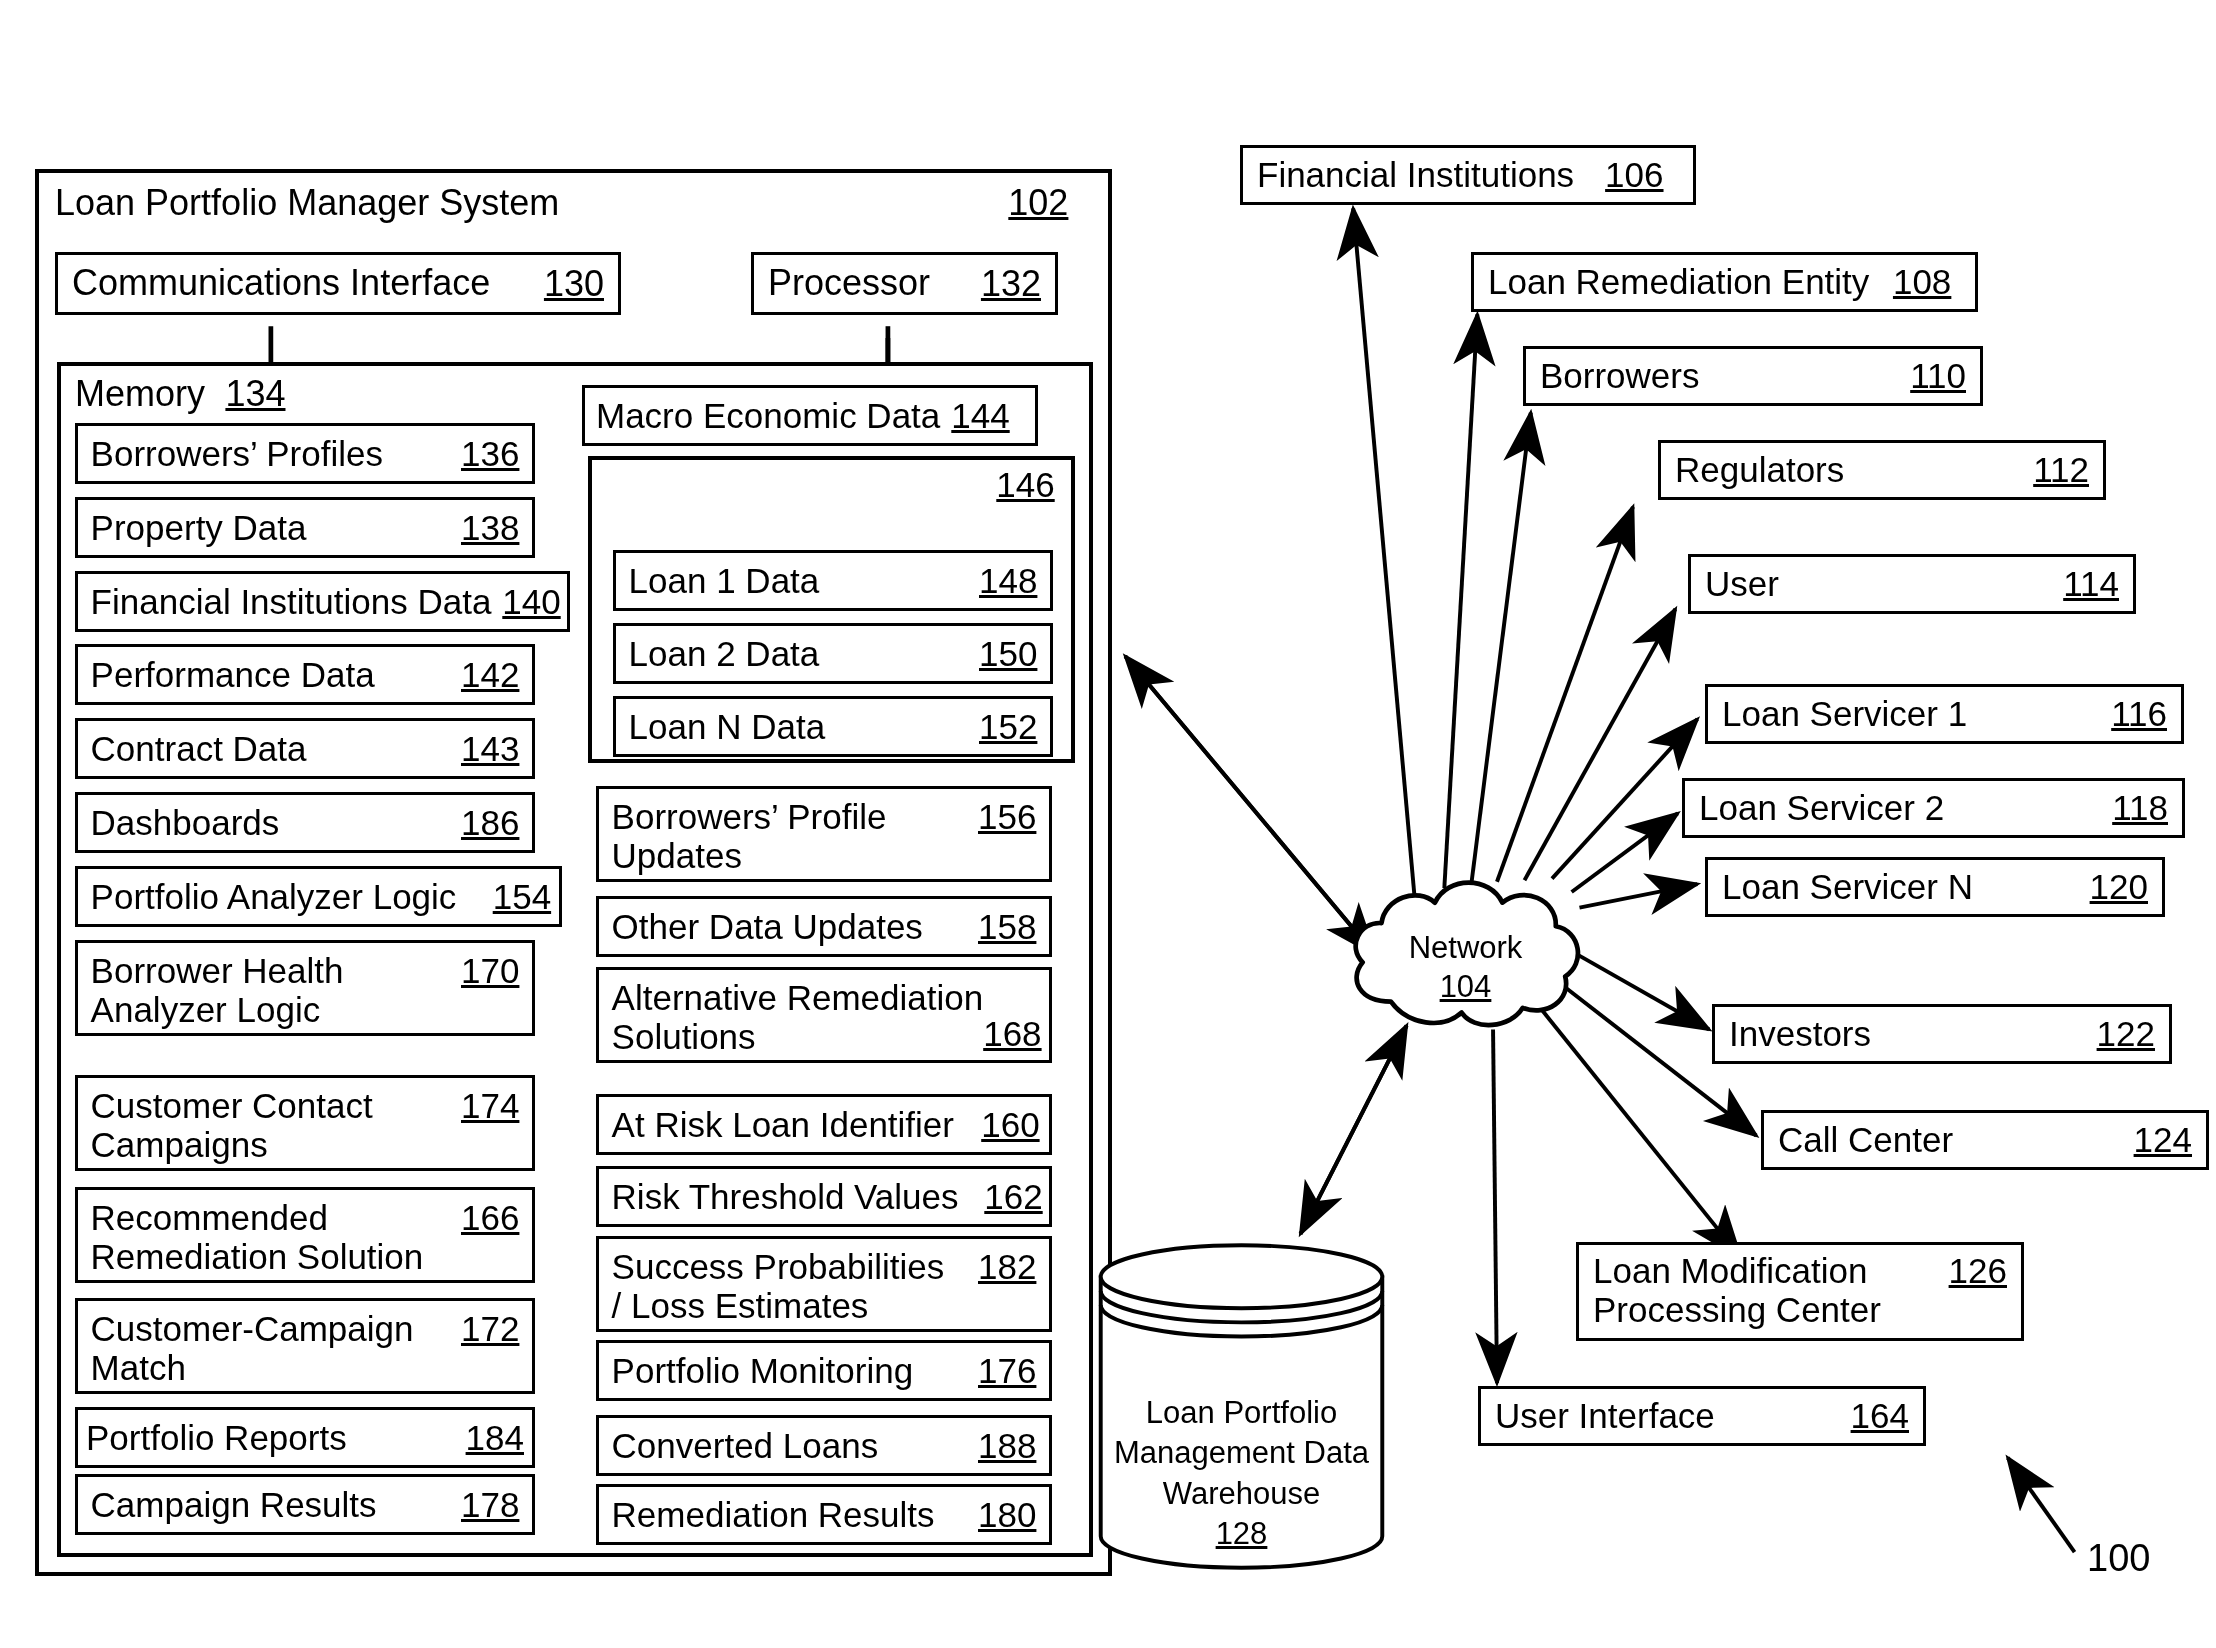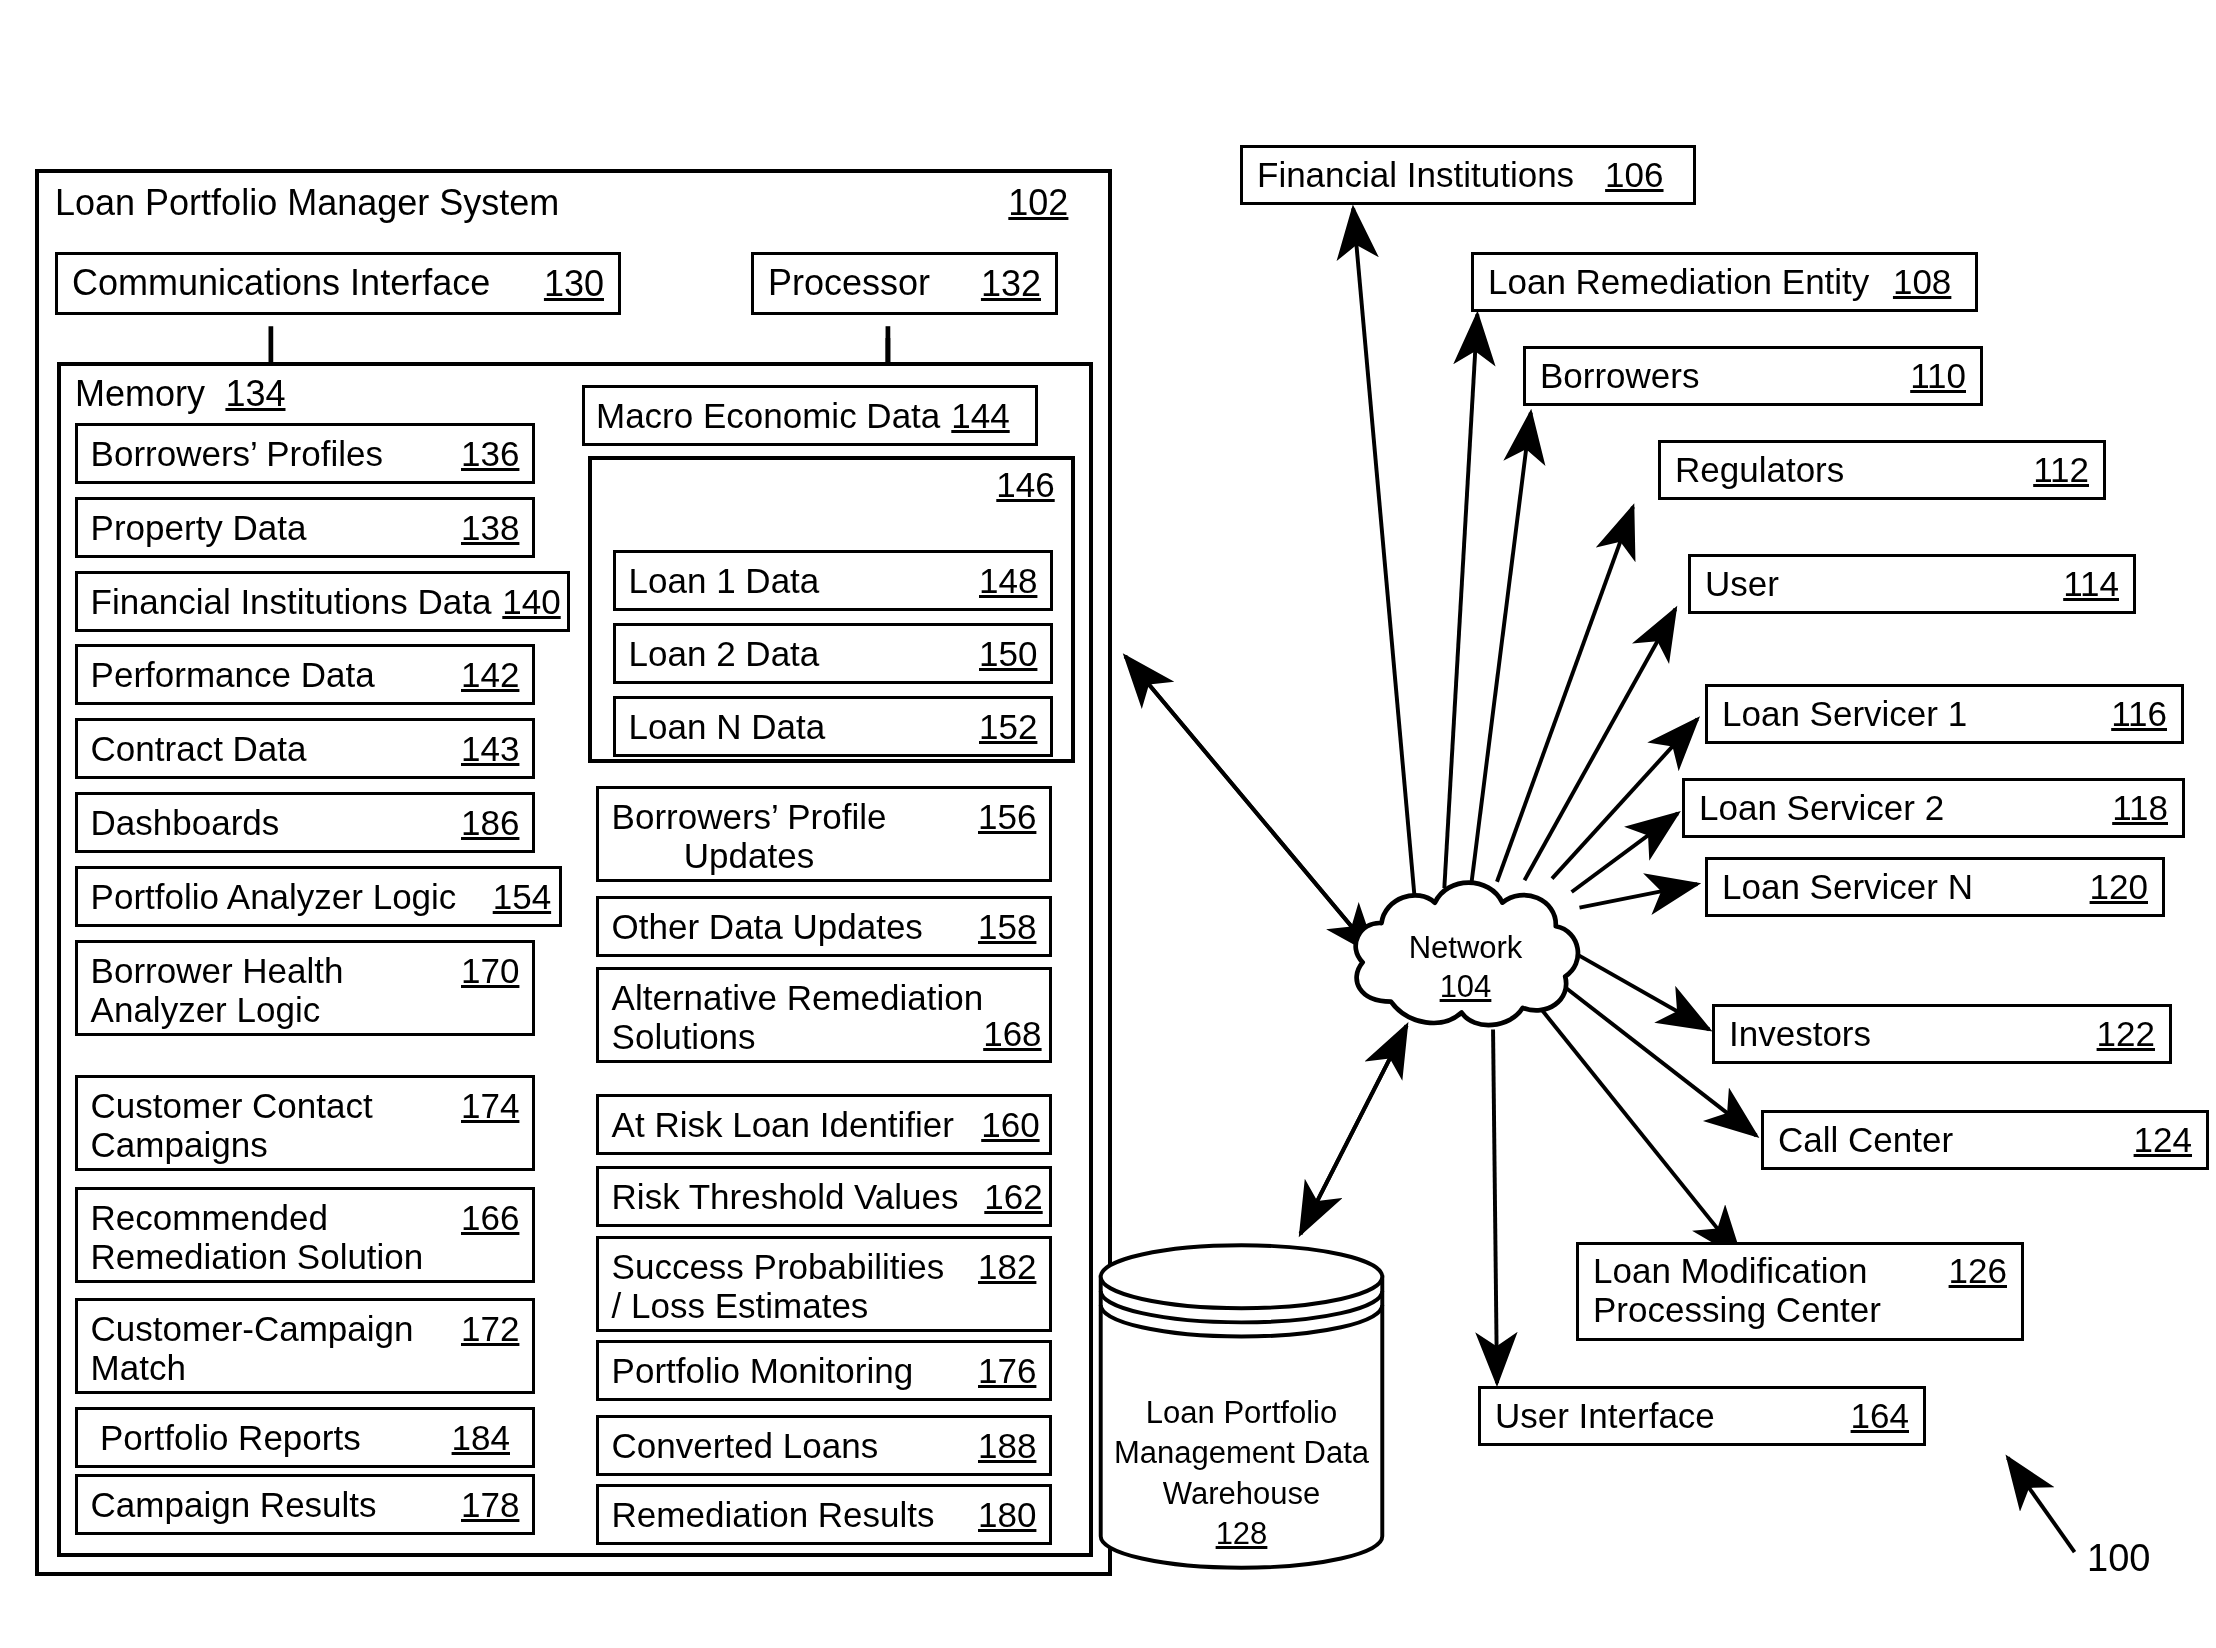--- a/index.html
+++ b/index.html
@@ -158,21 +158,21 @@
 <div class="box" style="left:75px;top:1187px;width:460px;height:96px;padding:7.9px 12.6px 0 12.6px;align-items:flex-start;font-size:35px;">
   <span class="lbl">Recommended
 Remediation Solution</span>
   <span class="ref">166</span>
 </div>
 <div class="box" style="left:75px;top:1298px;width:460px;height:96px;padding:7.9px 12.6px 0 12.6px;align-items:flex-start;font-size:35px;">
   <span class="lbl">Customer-Campaign
 Match</span>
   <span class="ref">172</span>
 </div>
-<div class="box" style="left:75px;top:1407px;width:460px;height:61px;padding:0 22px;font-size:35px;">
+<div class="box" style="left:75px;top:1407px;width:460px;height:61px;padding:0 8px;font-size:35px;">
   <span class="lbl">Portfolio Reports</span>
   <span class="ref">184</span>
 </div>
 <div class="box" style="left:75px;top:1474px;width:460px;height:61px;padding:0 12.6px;font-size:35px;">
   <span class="lbl">Campaign Results</span>
   <span class="ref">178</span>
 </div>
 
 <div class="box" style="left:582px;top:385px;width:456px;height:61px;padding:0 11px;font-size:35px;">
   <span class="lbl">Macro Economic Data</span>
@@ -189,21 +189,21 @@
 </div>
 <div class="box" style="left:613px;top:623px;width:440px;height:61px;padding:0 12.6px;font-size:35px;">
   <span class="lbl">Loan 2 Data</span>
   <span class="ref">150</span>
 </div>
 <div class="box" style="left:613px;top:696px;width:440px;height:61px;padding:0 12.6px;font-size:35px;">
   <span class="lbl">Loan N Data</span>
   <span class="ref">152</span>
 </div>
 
-<div class="box" style="left:596px;top:786px;width:456px;height:96px;padding:7.9px 12.6px 0 12.6px;align-items:flex-start;font-size:35px;text-align:center;">
+<div class="box" style="left:596px;top:786px;width:456px;height:96px;padding:7.9px 12.6px 0 12.6px;align-items:flex-start;font-size:35px;">
   <span class="lbl">Borrowers’ Profile
 Updates</span>
   <span class="ref">156</span>
 </div>
 <div class="box" style="left:596px;top:896px;width:456px;height:61px;padding:0 12.6px;font-size:35px;">
   <span class="lbl">Other Data Updates</span>
   <span class="ref">158</span>
 </div>
 <div class="box" style="left:596px;top:967px;width:456px;height:96px;padding:7.9px 12.6px 0 12.6px;align-items:flex-start;font-size:35px;">
   <span class="lbl">Alternative Remediation

